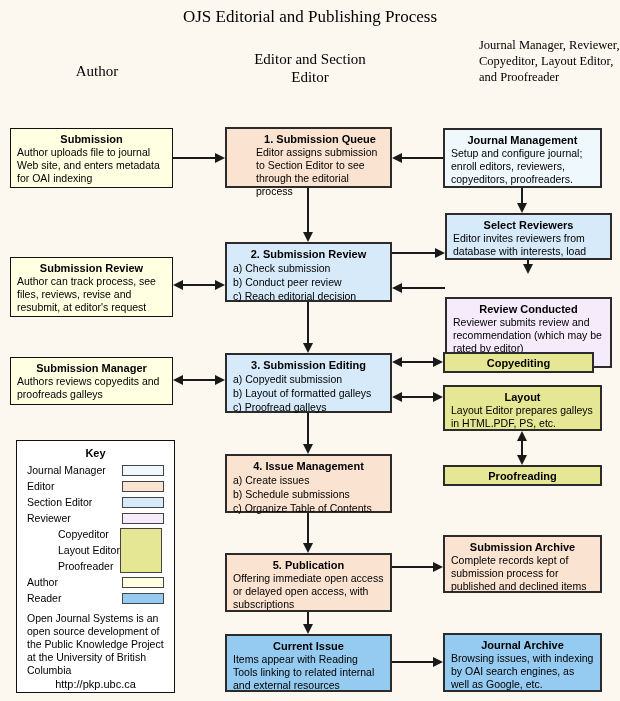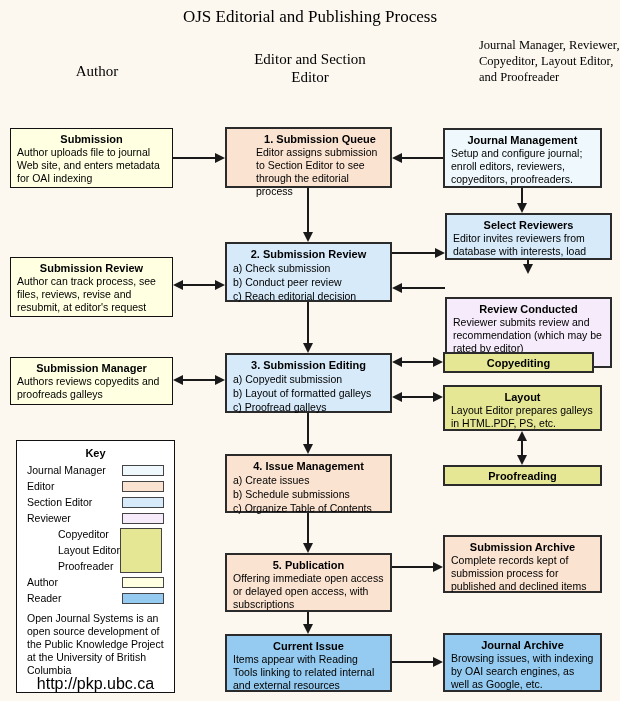--- a/index.html
+++ b/index.html
@@ -25,21 +25,21 @@
   .au{border-left:5px solid transparent;border-right:5px solid transparent;border-bottom:10px solid #1a1a1a;}
   .keybox{position:absolute;left:16px;top:440px;width:159px;height:253px;box-sizing:border-box;
           border:1px solid #111;background:#FFFFFF;padding:6px 10px;}
   .key-title{font-weight:bold;font-size:11px;text-align:center;margin-bottom:3px;}
   .key-row{display:flex;justify-content:space-between;align-items:center;height:16px;font-size:10.5px;}
   .key-group{display:flex;justify-content:flex-start;align-items:flex-start;margin-left:31px;}
   .key-group .lbls div{height:16px;line-height:16px;font-size:10.5px;}
   .swatch{width:42px;height:11px;border:1px solid #444;box-sizing:border-box;}
   .swatch.tall{height:45px;margin-top:2px;}
   .key-note{margin-top:6px;font-size:10.5px;line-height:13px;}
-  .key-url{text-align:center;font-size:16px;line-height:14px;}
+  .key-url{text-align:center;font-size:11px;line-height:14px;}
 </style>
 </head>
 <body>
 
 <div id="canvas">
 
   <div class="page-title serif">OJS Editorial and Publishing Process</div>
   <div class="col-hdr serif" style="left:37px;top:62px;width:120px;">Author</div>
   <div class="col-hdr serif" style="left:245px;top:50px;width:130px;">Editor and Section Editor</div>
   <div class="col-hdr staff serif" style="left:463px;top:37px;width:142px;">Journal Manager, Reviewer, Copyeditor, Layout Editor, and Proofreader</div>

